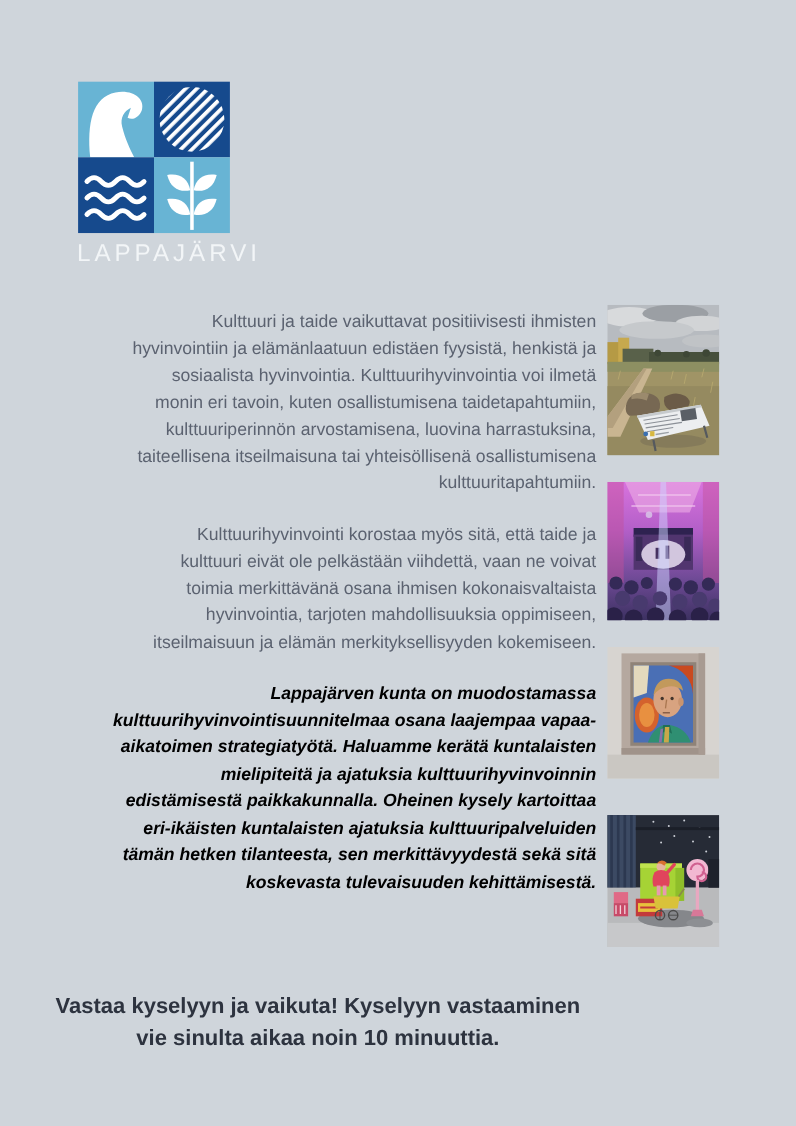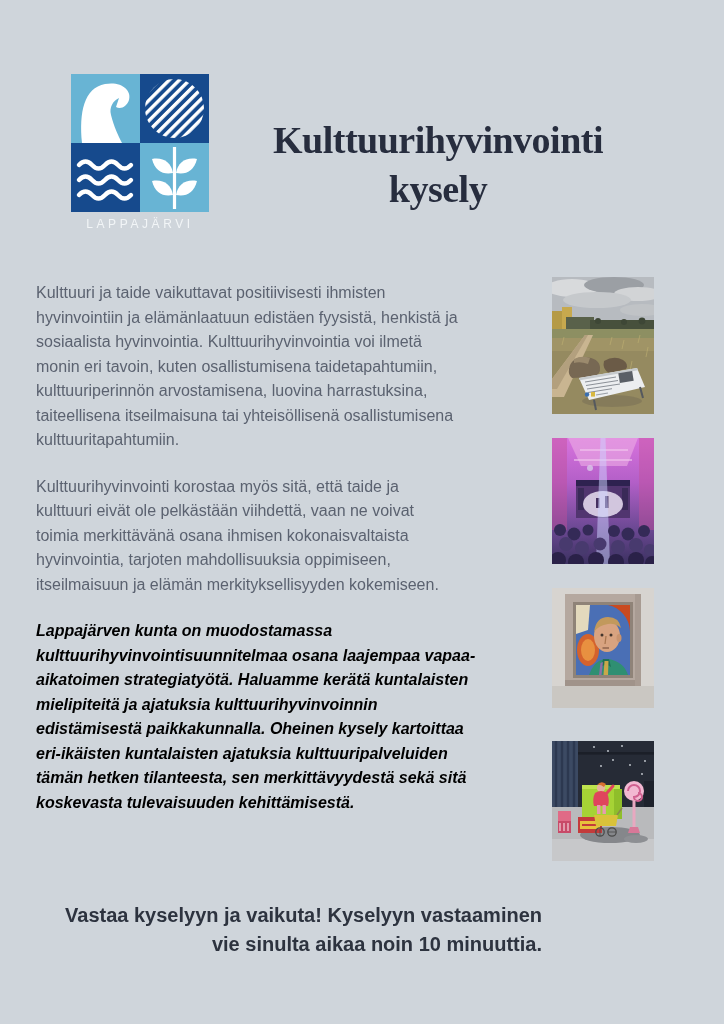--- a/index.html
+++ b/index.html
@@ -6,45 +6,45 @@
   .page{
     position:relative; width:724px; height:1024px; overflow:hidden;
     background:#cfd5db;
     font-family:"Liberation Sans", sans-serif;
   }
   
   .logo-block{position:absolute; left:70px; top:74px; width:140px;}
   .logo-block svg{display:block;}
   .wordmark{
     margin-top:5px; text-align:center; color:#f2f5f7;
-    font-size:12px; letter-spacing:3.6px; font-weight:400;
+    font-size:22px; letter-spacing:3.6px; font-weight:400;
     white-space:nowrap;
   }
   
   .title{
     position:absolute; left:238px; top:91px; width:400px;
     text-align:center; white-space:pre-line;
     font-family:"Liberation Serif", serif; font-weight:700;
     font-size:38px; line-height:49px; color:#272d3e;
     letter-spacing:-0.5px;
   }
   
   .content{
     position:absolute; left:36px; top:281px; width:506px;
-    text-align:left; color:#5b6270;
+    text-align:right; color:#5b6270;
     font-size:16px; line-height:24.5px;
   }
   .para{margin:0 0 22px 0; white-space:pre-line;}
   .para.em{
     font-weight:700; font-style:italic; color:#000000;
   }
   
   .footer{
     position:absolute; left:36px; top:901px; width:506px;
-    text-align:right; white-space:pre-line;
+    text-align:center; white-space:pre-line;
     font-weight:700; font-size:20px; line-height:29px; color:#2d333f;
   }
   
   .photo{position:absolute; left:552px; width:102px; overflow:hidden;}
   .photo svg{display:block; width:100%; height:100%;}
   .photo-1{top:277px; height:137px;}
   .photo-2{top:438px; height:126px;}
   .photo-3{top:588px; height:120px;}
   .photo-4{top:741px; height:120px;}
 </style>
@@ -78,22 +78,20 @@
       <rect x="69" y="69" width="69" height="69" fill="#68b4d4"></rect>
       <rect x="101.9" y="73" width="3.2" height="62" fill="#ffffff"></rect>
       <path d="M102,99 C92,101 84,97 81,85 C92,83 100,88 102,99 Z" fill="#ffffff"></path>
       <path d="M105,99 C115,101 123,97 126,85 C115,83 107,88 105,99 Z" fill="#ffffff"></path>
       <path d="M102,121 C92,123 84,119 81,107 C92,105 100,110 102,121 Z" fill="#ffffff"></path>
       <path d="M105,121 C115,123 123,119 126,107 C115,105 107,110 105,121 Z" fill="#ffffff"></path>
     </svg>
     <div class="wordmark">LAPPAJÄRVI</div>
   </div>
 
-  <h1 class="title">Kulttuurihyvinvointi
-kysely</h1>
 
   <div class="content">
     <p class="para">Kulttuuri ja taide vaikuttavat positiivisesti ihmisten
 hyvinvointiin ja elämänlaatuun edistäen fyysistä, henkistä ja
 sosiaalista hyvinvointia. Kulttuurihyvinvointia voi ilmetä
 monin eri tavoin, kuten osallistumisena taidetapahtumiin,
 kulttuuriperinnön arvostamisena, luovina harrastuksina,
 taiteellisena itseilmaisuna tai yhteisöllisenä osallistumisena
 kulttuuritapahtumiin.</p>
     <p class="para">Kulttuurihyvinvointi korostaa myös sitä, että taide ja

